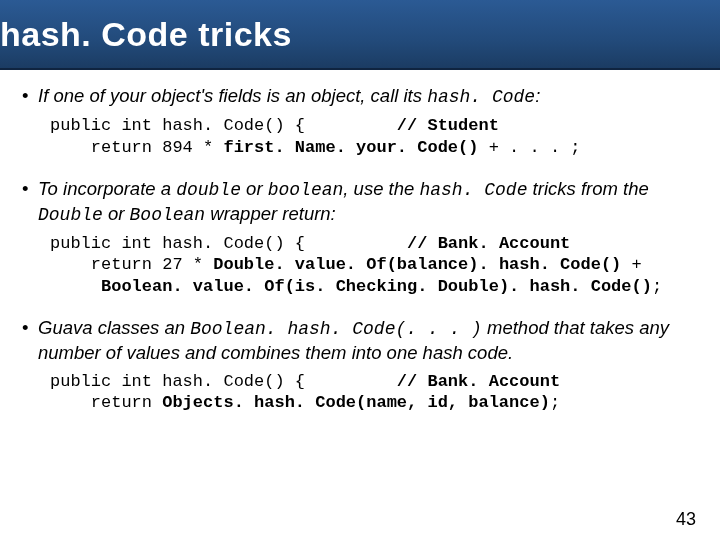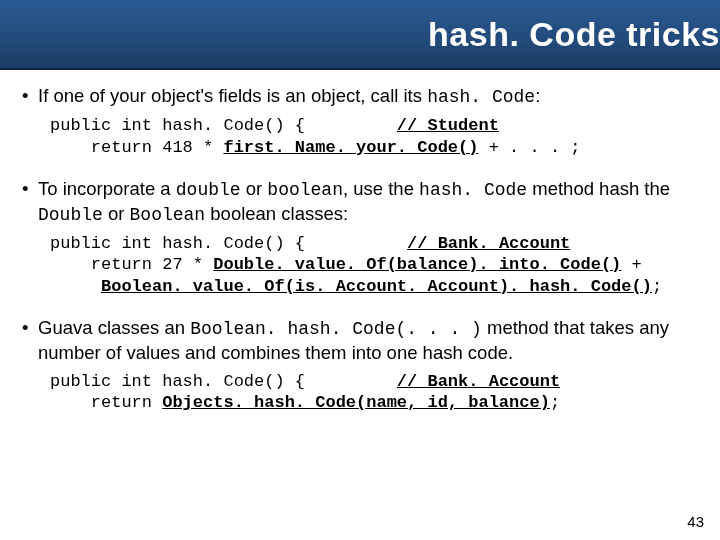--- a/index.html
+++ b/index.html
@@ -17,21 +17,21 @@
     position: relative;
     box-sizing: border-box;
   }
   .title-bar {
     width: 100%;
     height: 68px;
     background: linear-gradient(to bottom, #2b5a94 0%, #224a7a 60%, #1b3c63 100%);
     border-bottom: 2px solid #0f2440;
     display: flex;
     align-items: center;
-    justify-content: flex-end;
+    justify-content: flex-start;
   }
   .title-text {
     color: #fff;
     font-weight: bold;
     font-size: 34px;
     letter-spacing: 0.5px;
   }
   .body {
     padding: 14px 22px 0 22px;
     font-size: 18.5px;
@@ -41,39 +41,40 @@
   .bullet {
     display: flex;
     margin-bottom: 6px;
   }
   .bullet .dot {
     width: 16px;
     flex-shrink: 0;
   }
   .bullet .txt {
     flex: 1;
+    font-style: italic;
   }
   .mono {
     font-family: "Courier New", Courier, monospace;
     font-size: 18px;
   }
   pre.code {
     font-family: "Courier New", Courier, monospace;
     font-size: 17px;
     line-height: 1.28;
     margin: 4px 0 18px 28px;
     white-space: pre;
     color: #000;
   }
-  .b { font-weight: bold; text-decoration: underline; }
+  .b { font-weight: bold; }
   .page-num {
     position: absolute;
-    right: 16px;
+    right: 24px;
     bottom: 10px;
-    font-size: 15px;
+    font-size: 18px;
     color: #000;
   }
 </style>
 </head>
 <body>
 
 <div class="slide">
 
   <div class="title-bar">
     <div class="title-text">hash. Code tricks</div>
@@ -82,32 +83,32 @@
   <div class="body">
 
     <div class="bullet">
       <div class="dot">•</div>
       <div class="txt">
         <span>If one of your object's fields is an object, call its </span><span class="mono">hash. Code</span><span>:</span>
       </div>
     </div>
 
     <pre class="code"><span>public int hash. Code() {         </span><span class="b">// Student</span>
-<span>    return 418 * </span><span class="b">first. Name. your. Code()</span><span> + . . . ;</span></pre>
+<span>    return 894 * </span><span class="b">first. Name. your. Code()</span><span> + . . . ;</span></pre>
 
     <div class="bullet">
       <div class="dot">•</div>
       <div class="txt">
-        <span>To incorporate a </span><span class="mono">double</span><span> or </span><span class="mono">boolean</span><span>, use the </span><span class="mono">hash. Code</span><span> method hash the </span><span class="mono">Double</span><span> or </span><span class="mono">Boolean</span><span> boolean classes:</span>
+        <span>To incorporate a </span><span class="mono">double</span><span> or </span><span class="mono">boolean</span><span>, use the </span><span class="mono">hash. Code</span><span> tricks from the </span><span class="mono">Double</span><span> or </span><span class="mono">Boolean</span><span> wrapper return:</span>
       </div>
     </div>
 
     <pre class="code"><span>public int hash. Code() {          </span><span class="b">// Bank. Account</span>
-<span>    return 27 * </span><span class="b">Double. value. Of(balance). into. Code()</span><span> +</span>
-<span>     </span><span class="b">Boolean. value. Of(is. Account. Account). hash. Code()</span><span>;</span></pre>
+<span>    return 27 * </span><span class="b">Double. value. Of(balance). hash. Code()</span><span> +</span>
+<span>     </span><span class="b">Boolean. value. Of(is. Checking. Double). hash. Code()</span><span>;</span></pre>
 
     <div class="bullet">
       <div class="dot">•</div>
       <div class="txt">
         <span>Guava classes an </span><span class="mono">Boolean. hash. Code(. . . )</span><span> method that takes any number of values and combines them into one hash code.</span>
       </div>
     </div>
 
     <pre class="code" style=""><span>public int hash. Code() {         </span><span class="b">// Bank. Account</span>
 <span>    return </span><span class="b">Objects. hash. Code(name, id, balance)</span><span>;</span></pre>

